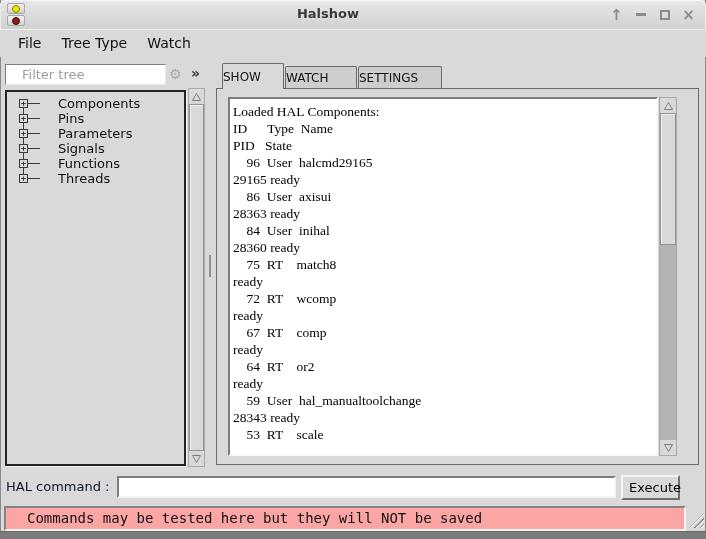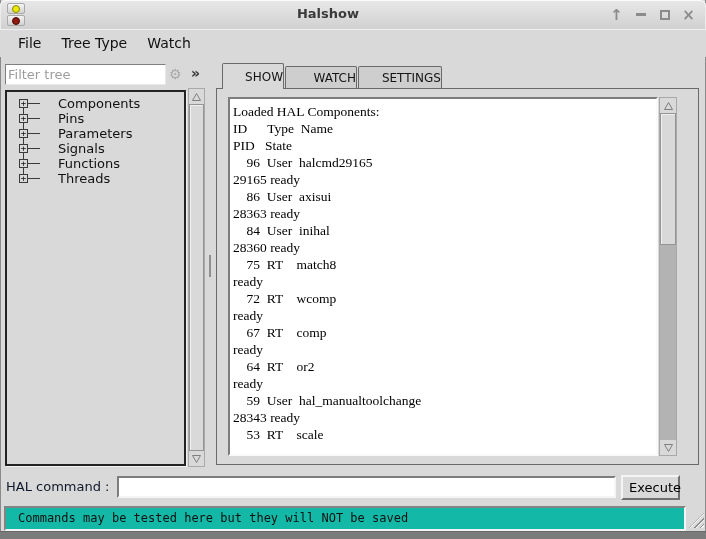--- a/index.html
+++ b/index.html
@@ -49,21 +49,21 @@
     box-shadow: inset 0 1px 0 #f0f0f0;
   }
   .menu-item { padding:0 7px; font-size:14px; color:#101010;margin-left:6px; }
 
   
   .main { position:absolute; top:57px; left:0; right:0; height:474px; }
 
   .filter-input {
     position:absolute; left:5px; top:7px; width:161px; height:21px;
     background:#fff; border:1px solid; border-color:#7f7f7f #e8e8e8 #e8e8e8 #7f7f7f;
-    font-family:inherit; font-size:13px; padding:0 2px; color:#404040;
+    font-family:inherit; font-size:13px; padding:0 16px; color:#404040;
   }
   .filter-input::placeholder { color:#9d9d9d; opacity:1; }
   .gear { position:absolute; left:169px; top:9px; font-size:14px; color:#a9a9a9; line-height:16px; }
   .chev { position:absolute; left:191px; top:8px; font-size:14px; font-weight:bold; color:#333; }
 
   
   .treebox {
     position:absolute; left:5px; top:33px; width:181px; height:376px;
     background:#d9d9d9; border:2px solid #232323;
     box-shadow:1px 1px 0 #f2f2f2;
@@ -91,21 +91,21 @@
   .sb-arrow.up { top:0; } .sb-arrow.down { bottom:0; }
   .sb-thumb { position:absolute; left:0; right:0; background:#d9d9d9; border:1px solid #949494;
               box-shadow: inset 1px 1px 0 #f0f0f0; }
   .tree-thumb { top:15px; bottom:15px; }
   .text-thumb { top:15px; height:132px; }
 
   
   .sash { position:absolute; left:209px; top:198px; width:2px; height:22px; background:#8f8f8f; }
 
   
-  .tab { position:absolute; text-align:right; font-size:12px; color:#141414;
+  .tab { position:absolute; text-align:left; font-size:12px; color:#141414;
          border:1px solid #6a6a6a; border-bottom:none; border-radius:2px 2px 0 0; }
   .tab-show { left:222px; top:6px; width:62px; height:26px; line-height:26px; background:#d9d9d9; z-index:3; }
   .tab-watch { left:285px; top:9px; width:72px; height:23px; line-height:22px; background:#cecece; z-index:1; }
   .tab-settings { left:358px; top:9px; width:84px; height:33px; line-height:22px; background:#cecece; z-index:1; }
   .nbframe {
     position:absolute; left:216px; top:31px; width:483px; height:377px;
     border:1px solid #6a6a6a; background:#d9d9d9; z-index:2;
   }
   .textwidget {
     position:absolute; left:228px; top:40px; width:430px; height:359px;
@@ -127,23 +127,23 @@
   }
   .execute {
     position:absolute; left:621px; top:418px; width:59px; height:25px;
     background:#d9d9d9; border:2px solid; border-color:#f4f4f4 #6f6f6f #6f6f6f #f4f4f4;
     font-family:inherit; font-size:13px; color:#000;
   }
 
   
   .statusbar {
     position:absolute; left:4px; top:449px; width:682px; height:25px;
-    background:#14b8a6; border:2px solid; border-color:#838383 #f4f4f4 #f4f4f4 #838383;
+    background:#fca5a5; border:2px solid; border-color:#838383 #f4f4f4 #f4f4f4 #838383;
     font-family:"DejaVu Sans Mono","Liberation Mono",monospace;
-    font-size:12px; color:#111; line-height:20px; padding-left:12px;
+    font-size:14px; color:#111; line-height:20px; padding-left:21px;
     white-space:nowrap; overflow:hidden;
   }
   .grip {
     position:absolute; right:2px; top:456px; width:15px; height:15px;
     background:repeating-linear-gradient(135deg, rgba(0,0,0,0) 0 2px, #8f8f8f 2px 3px, #f7f7f7 3px 4px);
     clip-path:polygon(100% 0, 100% 100%, 0 100%);
   }
   .bottom-strip {
     position:absolute; bottom:0; left:0; right:0; height:8px;
     background:#7b7b7b; border-top:1px solid #696969;

